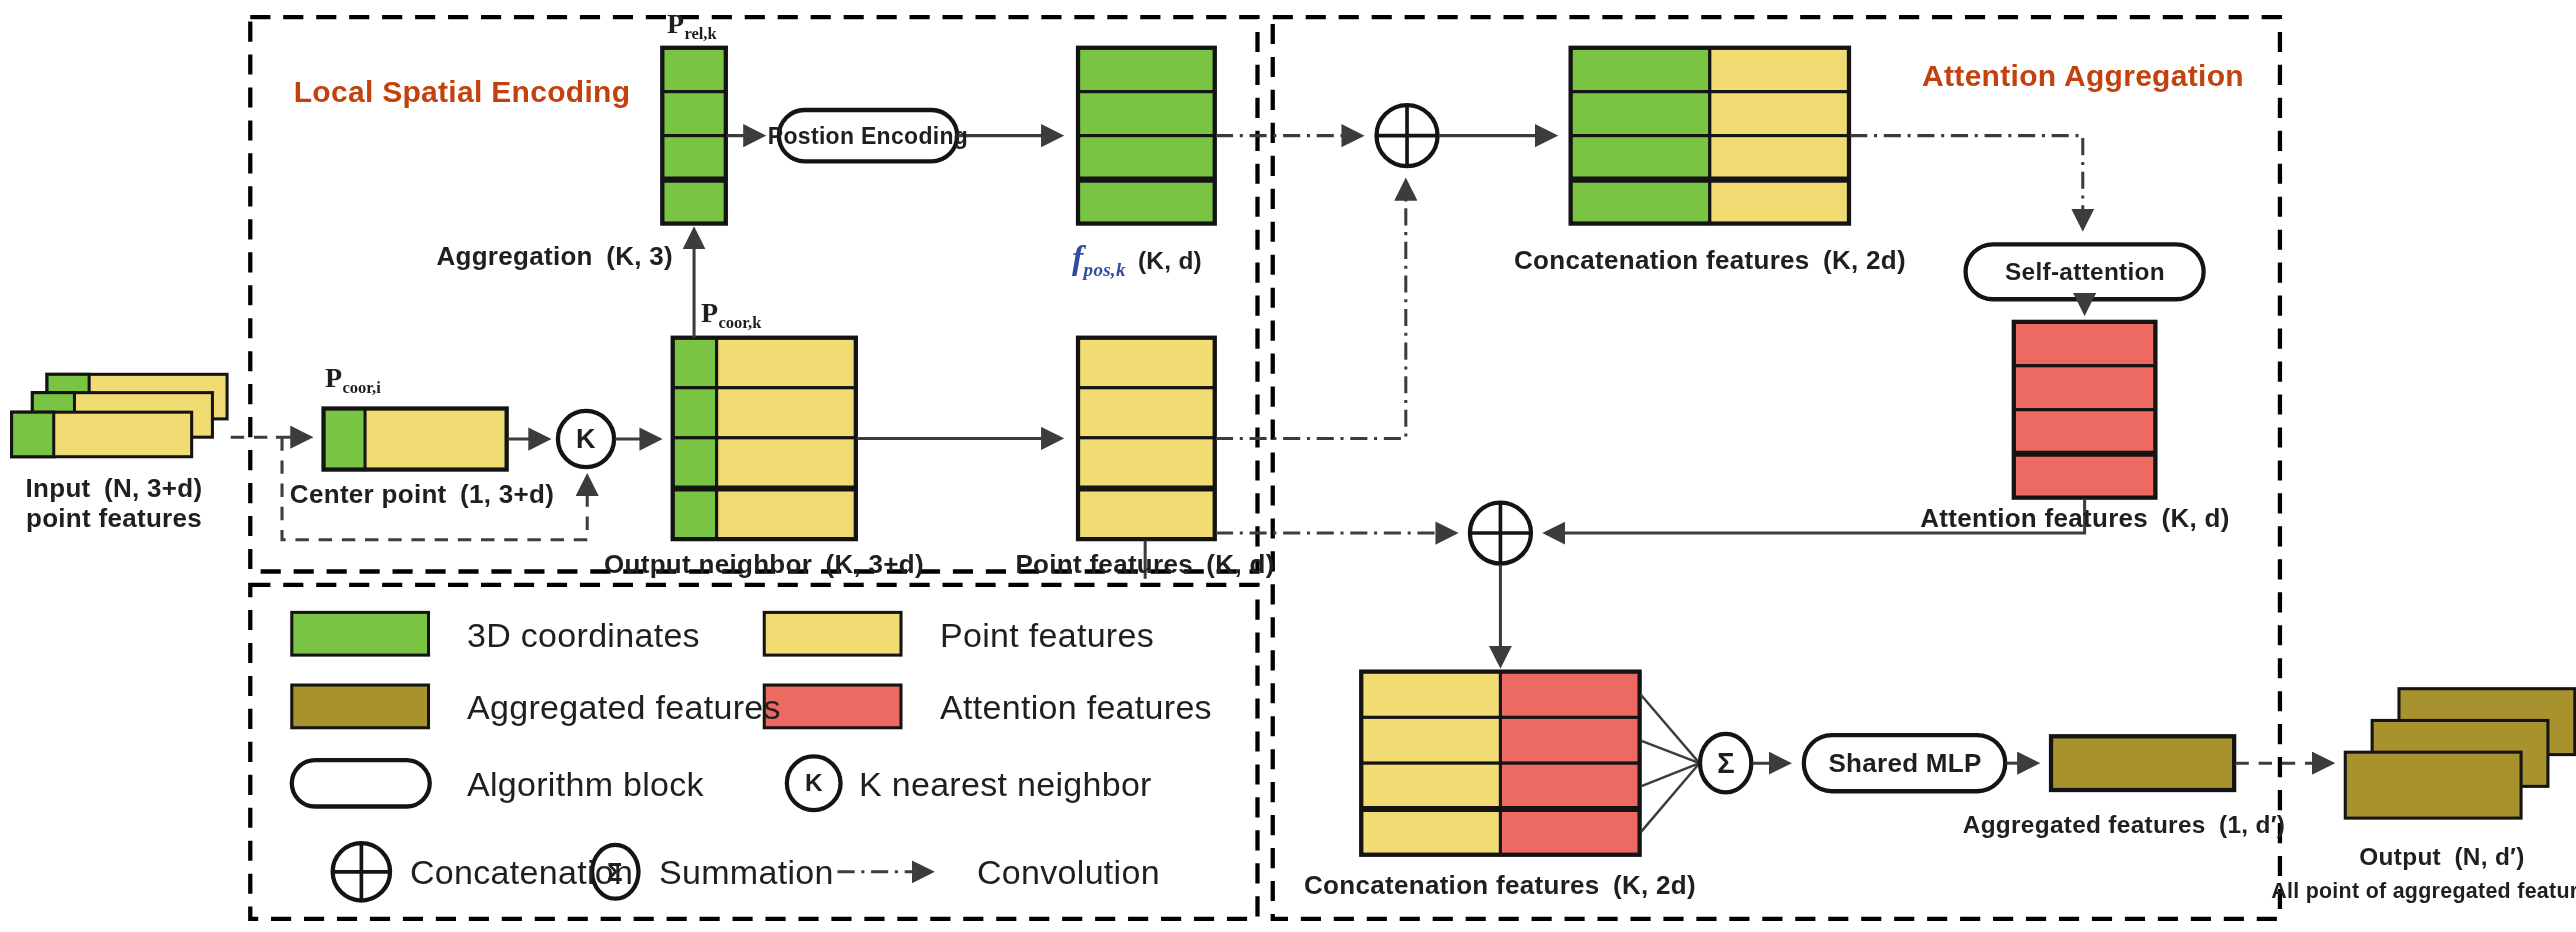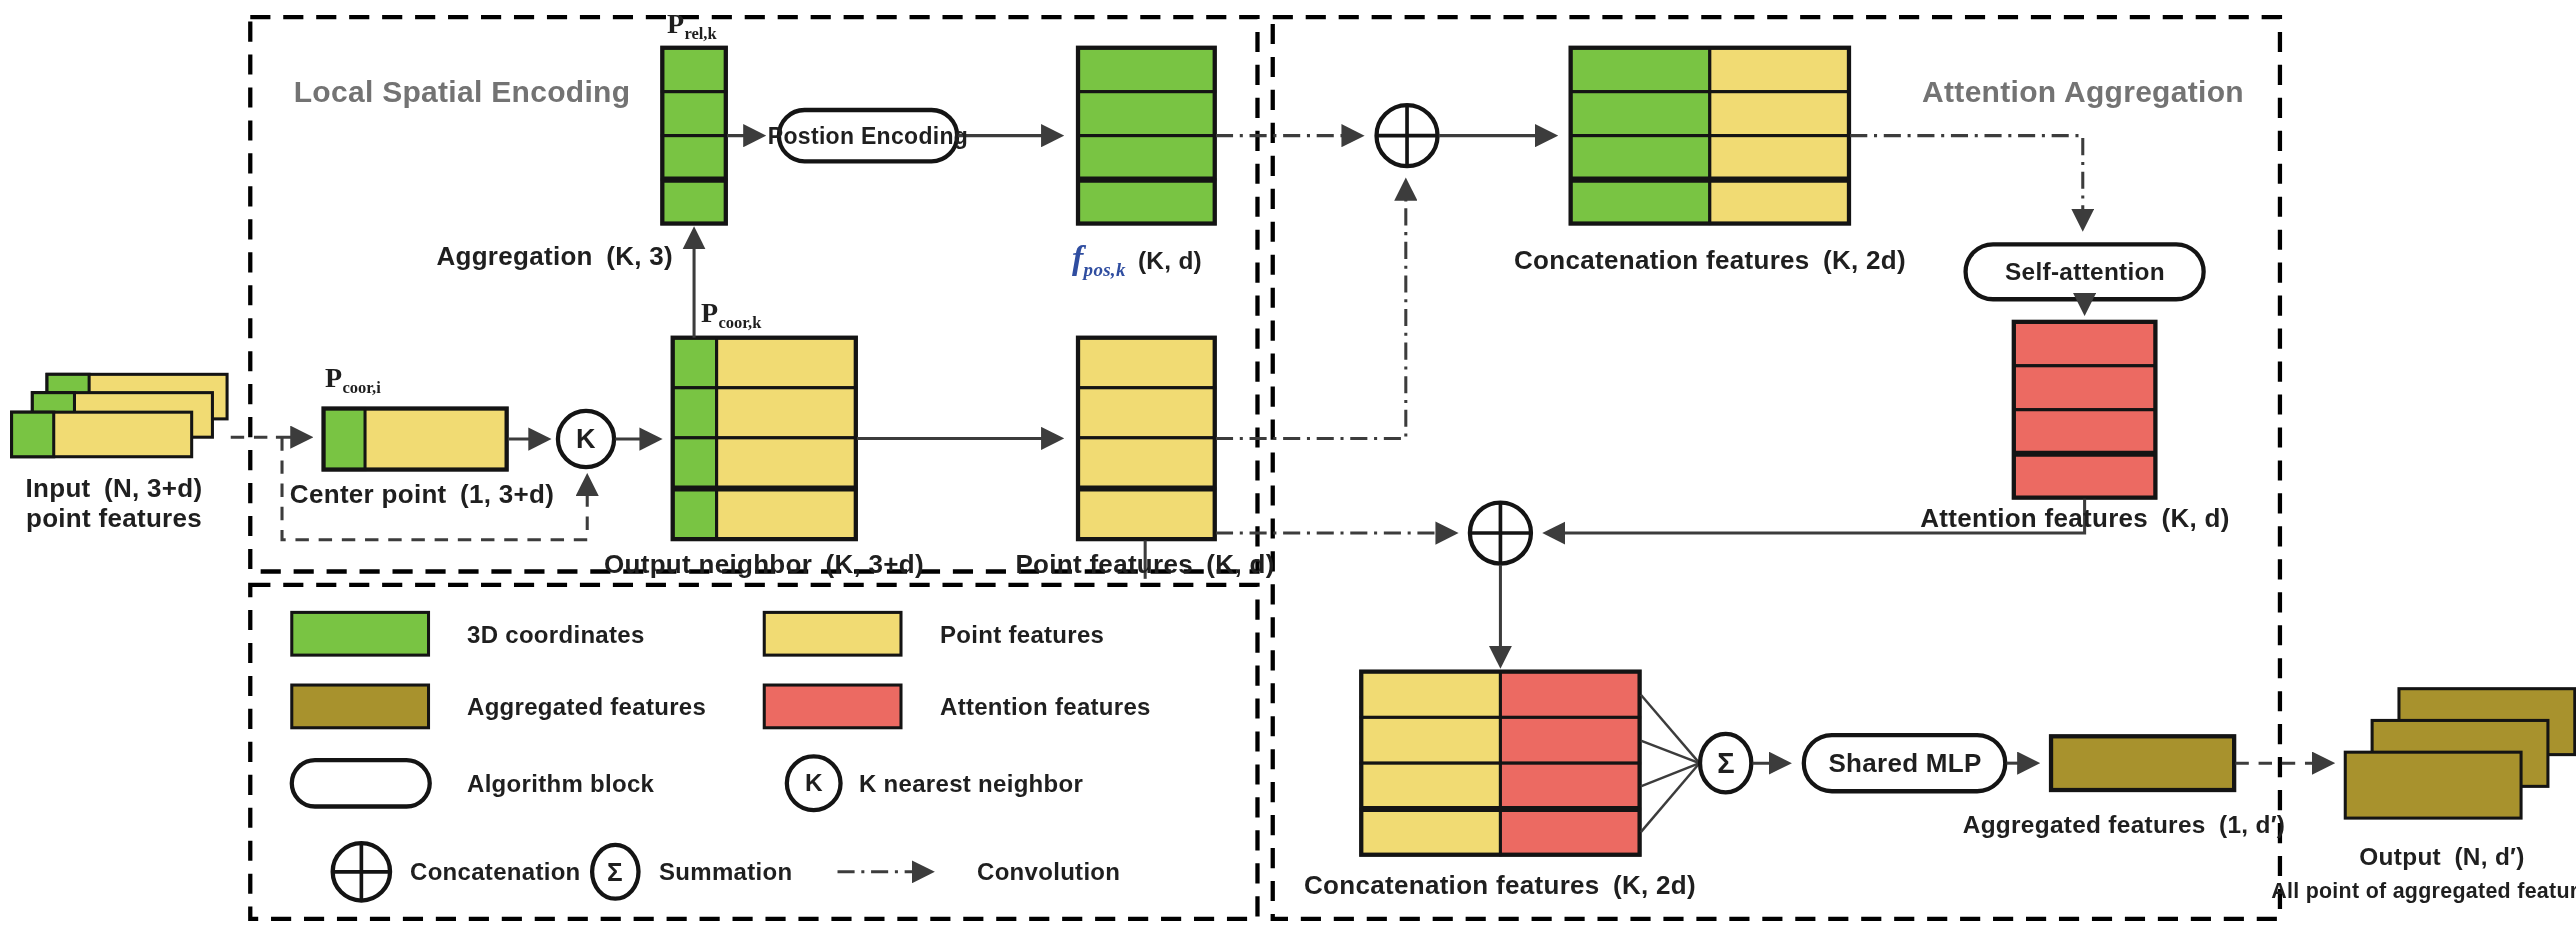--- a/index.html
+++ b/index.html
@@ -9,23 +9,23 @@
   html,body{margin:0;padding:0;}
   body{width:2576px;height:933px;background:#ffffff;overflow:hidden;position:relative;
        font-family:"Liberation Sans",sans-serif;color:var(--text);}
   #stage{position:absolute;left:0;top:0;width:2576px;height:933px;}
   svg{position:absolute;left:0;top:0;}
   .lbl{position:absolute;transform:translate(-50%,-50%);white-space:nowrap;
        font-size:26px;font-weight:600;color:var(--text);letter-spacing:0.3px;}
   .lbl .dims{margin-left:13.4px;}
   .left{transform:translate(0,-50%);}
   .right{transform:translate(-100%,-50%);}
-  .title{font-size:30px;font-weight:700;color:#737373;letter-spacing:0.3px;}
+  .title{font-size:30px;font-weight:700;color:#c2410c;letter-spacing:0.3px;}
   .boxtext{font-size:24.4px;font-weight:700;}
-  .legendtext{font-size:24px;font-weight:700;}
+  .legendtext{font-size:34px;font-weight:400;}
   .serifP{font-family:"Liberation Serif",serif;font-weight:700;font-size:28px;}
   .serifP .sub{font-size:16.5px;vertical-align:-6.1px;letter-spacing:0;}
   .fItal{font-family:"Liberation Serif",serif;font-style:italic;font-weight:700;
          font-size:34px;color:var(--fblue);}
   .fItal .sub{font-size:19px;vertical-align:-7.3px;font-style:italic;}
   .fdims{font-size:24.4px;font-weight:600;color:var(--text);margin-left:12.2px;}
   .sym{font-weight:700;}
   .small{font-size:21.4px;}
   
   .fg{fill:var(--green);} .fy{fill:var(--yellow);} .fr{fill:var(--red);}
@@ -221,21 +221,21 @@
       <circle cx="592" cy="1428" r="47" class="node"></circle>
       <line x1="545" y1="1428" x2="639" y2="1428" class="cross"></line>
       <line x1="592" y1="1381" x2="592" y2="1475" class="cross"></line>
     </g>
     <ellipse cx="1008" cy="1428" rx="38" ry="44" class="node"></ellipse>
     <path d="M1372,1428 H1522" class="ln dashdot" marker-end="url(#ah)"></path>
   </g>
 </svg>
 
 <div class="lbl title" style="left:462px;top:92px;">Local Spatial Encoding</div>
-<div class="lbl title" style="left:2083px;top:92px;">Attention Aggregation</div>
+<div class="lbl title" style="left:2083px;top:76px;">Attention Aggregation</div>
 
 <div class="lbl" style="left:114px;top:488px;">
   <span>Input</span><span class="dims">(N, 3+d)</span>
 </div>
 <div class="lbl" style="left:114px;top:518px;">point features</div>
 
 <div class="lbl serifP left" style="left:325px;top:380px;">
   <span>P</span><span class="sub">coor,i</span>
 </div>
 <div class="lbl" style="left:422px;top:494px;">

